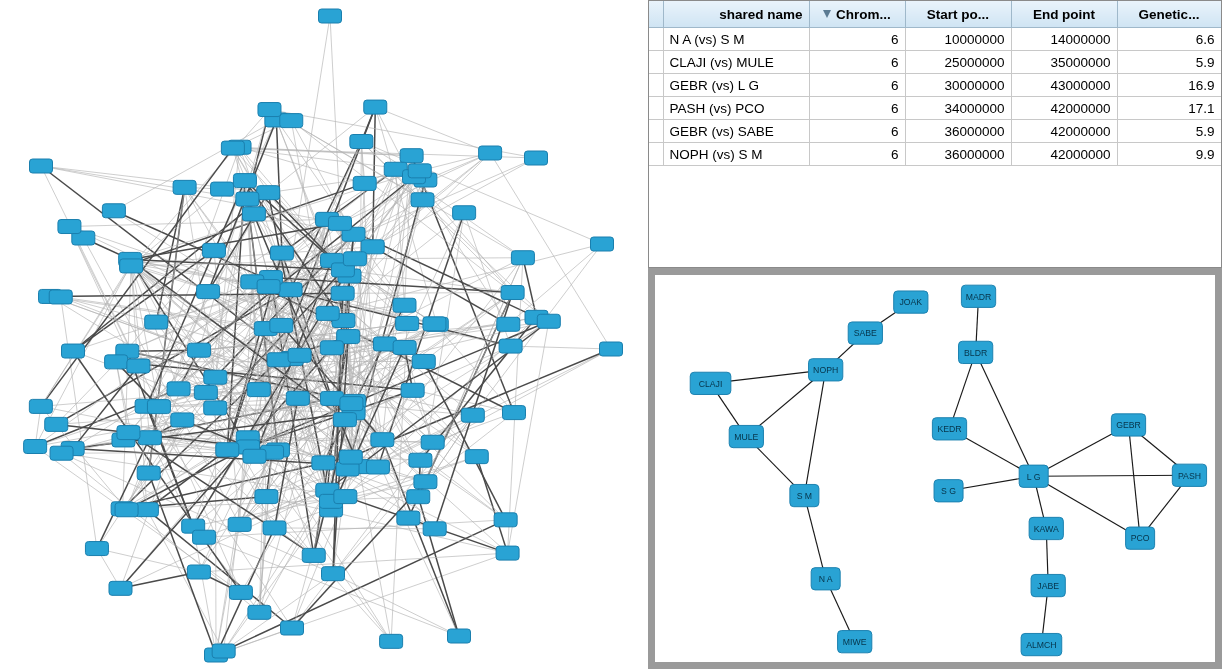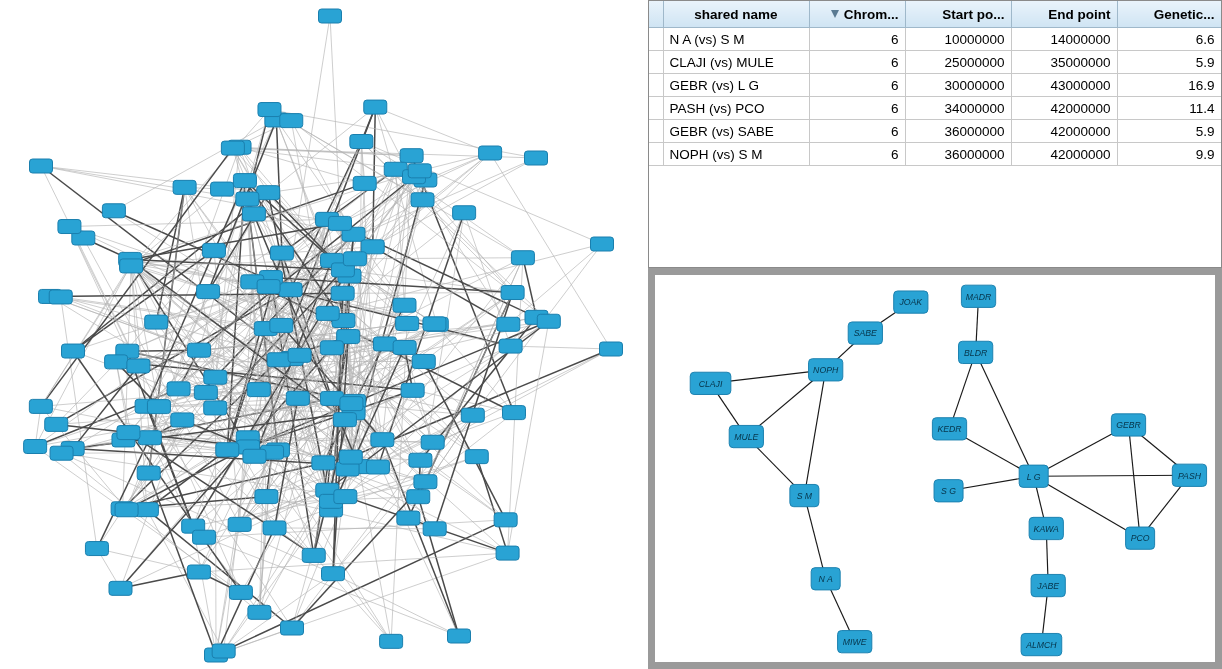--- a/index.html
+++ b/index.html
@@ -58,26 +58,26 @@
     color: #000;
   }
   table.data-grid th {
     background: linear-gradient(to bottom, #e9f3fb 0%, #cfe4f3 100%);
     border-right: 1px solid #9fb8ca;
     border-bottom: 1px solid #9fb8ca;
     height: 26px;
     font-weight: bold;
     font-size: 13.5px;
     padding: 0 6px;
-    text-align: right;
+    text-align: center;
     white-space: nowrap;
     overflow: hidden;
     position: relative;
   }
-  table.data-grid th.th-left { text-align: center; margin-left: 16px; }
+  table.data-grid th.th-left { text-align: right; margin-left: 16px; }
   table.data-grid td {
     border-right: 1px solid #c8c8c8;
     border-bottom: 1px solid #c8c8c8;
     height: 22px;
     padding: 0 6px;
     white-space: nowrap;
     overflow: hidden;
     font-size: 13.5px;
   }
   td.col-name  { text-align: left; }
@@ -115,21 +115,20 @@
   #network-small-panel {
     position: absolute;
     left: 0;
     top: 268px;
     width: 574px;
     height: 401px;
     box-sizing: border-box;
     border: 7px solid #9a9a9a;
     background: #ffffff;
     overflow: hidden;
-    font-style: italic;
   }
   #network-small-panel svg { display: block; }
 
   
   .net-node rect {
     fill: #29a3d4;
     stroke: #1a7fae;
     stroke-width: 1;
   }
   .net-node text {
@@ -1257,21 +1256,21 @@
               <td class="col-num">30000000</td>
               <td class="col-num">43000000</td>
               <td class="col-num">16.9</td>
             </tr>
             <tr>
               <td class="row-handle"></td>
               <td class="col-name">PASH (vs) PCO</td>
               <td class="col-num">6</td>
               <td class="col-num">34000000</td>
               <td class="col-num">42000000</td>
-              <td class="col-num">11.4</td>
+              <td class="col-num">17.1</td>
             </tr>
             <tr>
               <td class="row-handle"></td>
               <td class="col-name">GEBR (vs) SABE</td>
               <td class="col-num">6</td>
               <td class="col-num">36000000</td>
               <td class="col-num">42000000</td>
               <td class="col-num">5.9</td>
             </tr>
             <tr>

